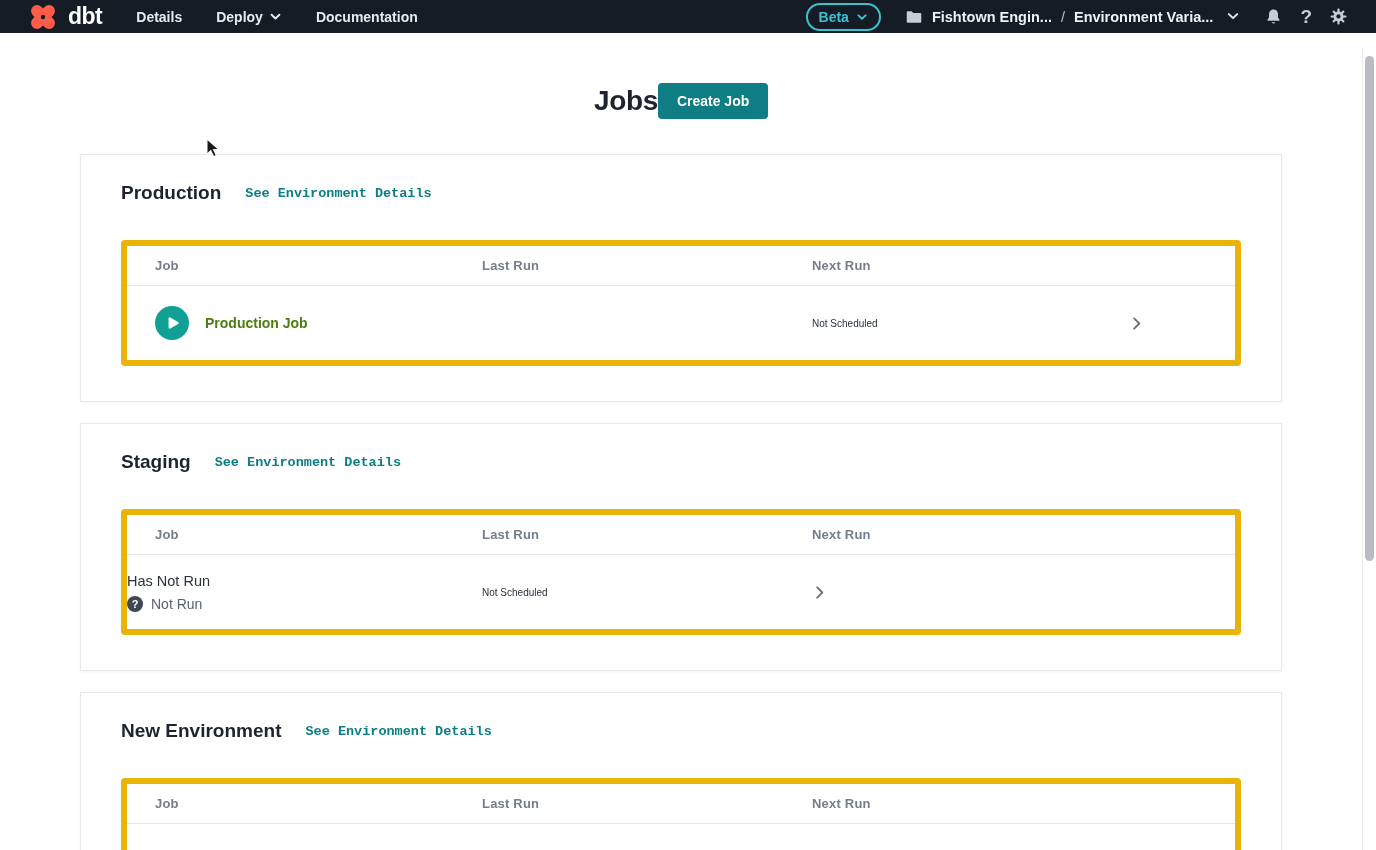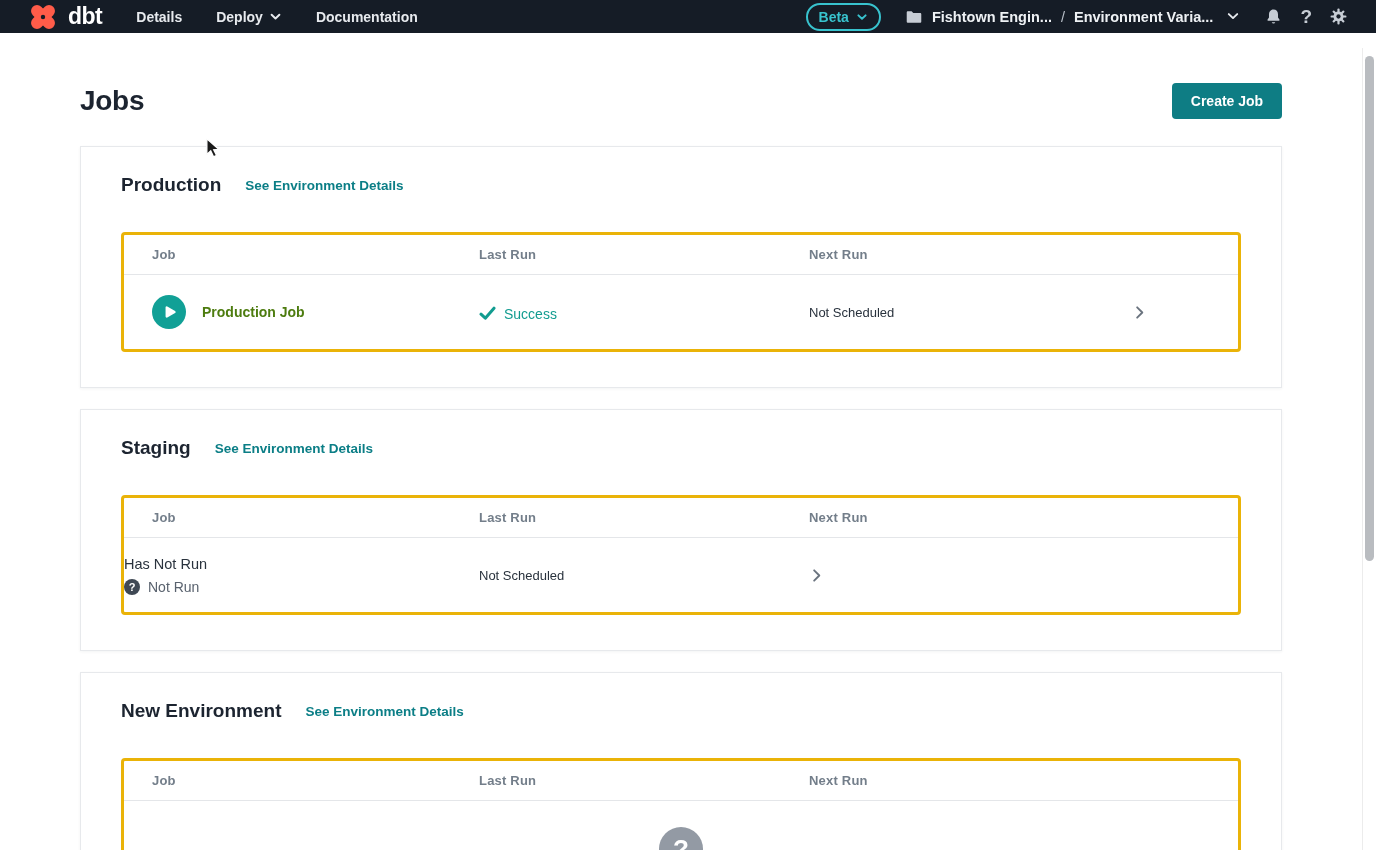--- a/index.html
+++ b/index.html
@@ -18,52 +18,52 @@
   .beta-badge { display:flex; align-items:center; gap:7px; border:2px solid #38c3ce;
     color:#38c3ce; font-size:14px; font-weight:700; border-radius:14px; padding:4px 11px; }
   .breadcrumb { display:flex; gap:9px; color:#eef1f4;
     font-size:14.5px; font-weight:600; }
   .crumb-sep { color:#b9c0c9; font-weight:400; }
   .icon-group { display:flex; align-items:center; gap:17px; }
   .help-glyph { color:#c7cdd5; font-size:19px; font-weight:800; line-height:1; }
 
   
   .content { width:1362px; padding:0 80px; }
-  .page-head { display:flex; align-items:center; justify-content:space-between;
-    margin-top:50px; margin-bottom:27px; }
+  .page-head { display:flex; align-items:center; justify-content:center;
+    margin-top:50px; margin-bottom:35px; }
   .page-title { font-size:28px; font-weight:700; color:#1c2430; letter-spacing:-0.3px; }
   .create-btn { background:#0e7d84; color:#ffffff; border:none; border-radius:4px;
     width:110px; height:36px; font-size:14px; font-weight:600; cursor:pointer;
     font-family:"Liberation Sans", sans-serif; }
 
   .env-card { background:#ffffff; border:1px solid #e7e9ec; border-radius:0;
     box-shadow:0 1px 3px rgba(20,30,40,0.05); padding:27px 40px 35px;
     margin-bottom:21px; }
   .env-head { display:flex; align-items:center; gap:24px; margin-bottom:36px; }
   .env-name { font-size:19px; font-weight:700; color:#1c2430; }
-  .env-link { font-size:13.5px; font-weight:700; color:#0b7e86; text-decoration:none; }
-
-  .job-table { border:3px solid #eab308; border-radius:4px; }
+  .env-link { font-size:13.5px; font-weight:700; color:#0b7e86; text-decoration:none;font-family:Liberation Mono, monospace; }
+
+  .job-table { border:6px solid #eab308; border-radius:4px; }
   .t-row { display:grid; grid-template-columns:355px 330px 1fr 106px; align-items:center; }
   .t-head { height:40px; border-bottom:1px solid #e4e6e9; }
   .t-head .th { font-size:13px; font-weight:600; color:#737e8a; letter-spacing:0.2px; }
   .th-job { padding-left:28px; }
   .t-body { height:74px; }
   .cell-job { display:flex; align-items:center; gap:16px; padding-left:28px; }
   .play-btn { width:34px; height:34px; border-radius:50%; background:#11a096; flex:none;
     display:flex; align-items:center; justify-content:center; cursor:pointer; }
   .job-name { font-size:14px; font-weight:700; color:#4d7c0f; }
   .cell-lastrun { font-size:14.5px; color:#29323d; line-height:20px; }
   .status-line { display:flex; align-items:center; gap:8px; margin-top:3px; }
   .status-success { color:#129c90; font-size:14px; }
   .status-notrun { color:#59626e; font-size:14px; }
   .q-badge { width:16px; height:16px; border-radius:50%; background:#3f4854; color:#ffffff;
     font-size:11px; font-weight:700; display:flex; align-items:center;
     justify-content:center; flex:none; }
-  .cell-nextrun { font-size:13px; color:#29323d; }
+  .cell-nextrun { font-size:10px; color:#29323d; }
   .cell-chevron { display:flex; align-items:center; }
 
   .empty-body { height:150px; display:flex; justify-content:center; }
   .empty-icon { width:44px; height:44px; border-radius:50%; background:#939aa4;
     color:#ffffff; font-size:26px; font-weight:700; display:flex; align-items:center;
     justify-content:center; margin-top:26px; }
 
   
   .scrollbar { position:absolute; top:48px; right:0; width:14px; height:802px;
     background:#ffffff; border-left:1px solid #ececec; }
@@ -162,26 +162,20 @@
       <div class="t-row t-body">
         <div class="cell-job">
           <div class="play-btn">
             <svg width="22" height="22" viewBox="0 0 24 24">
               <polygon points="9.5,7 9.5,17 18,12" fill="#ffffff" stroke="#ffffff" stroke-width="2.5" stroke-linejoin="round"></polygon>
             </svg>
           </div>
           <span class="job-name">Production Job</span>
         </div>
         <div class="cell-lastrun">
-          <div class="status-line">
-            <svg width="17" height="15" viewBox="0 0 17 15">
-              <path d="M2 8.2 L6.3 12.2 L15 2.2" fill="none" stroke="#129c90" stroke-width="3" stroke-linecap="round" stroke-linejoin="round"></path>
-            </svg>
-            <span class="status-success">Success</span>
-          </div>
         </div>
         <div class="cell-nextrun">Not Scheduled</div>
         <div class="cell-chevron">
           <svg width="15" height="17" viewBox="0 0 16 16">
             <path d="M5.5 2.5 L11 8 L5.5 13.5" fill="none" stroke="#6a737e" stroke-width="2" stroke-linecap="round" stroke-linejoin="round"></path>
           </svg>
         </div>
       </div>
     </div>
   </section>

